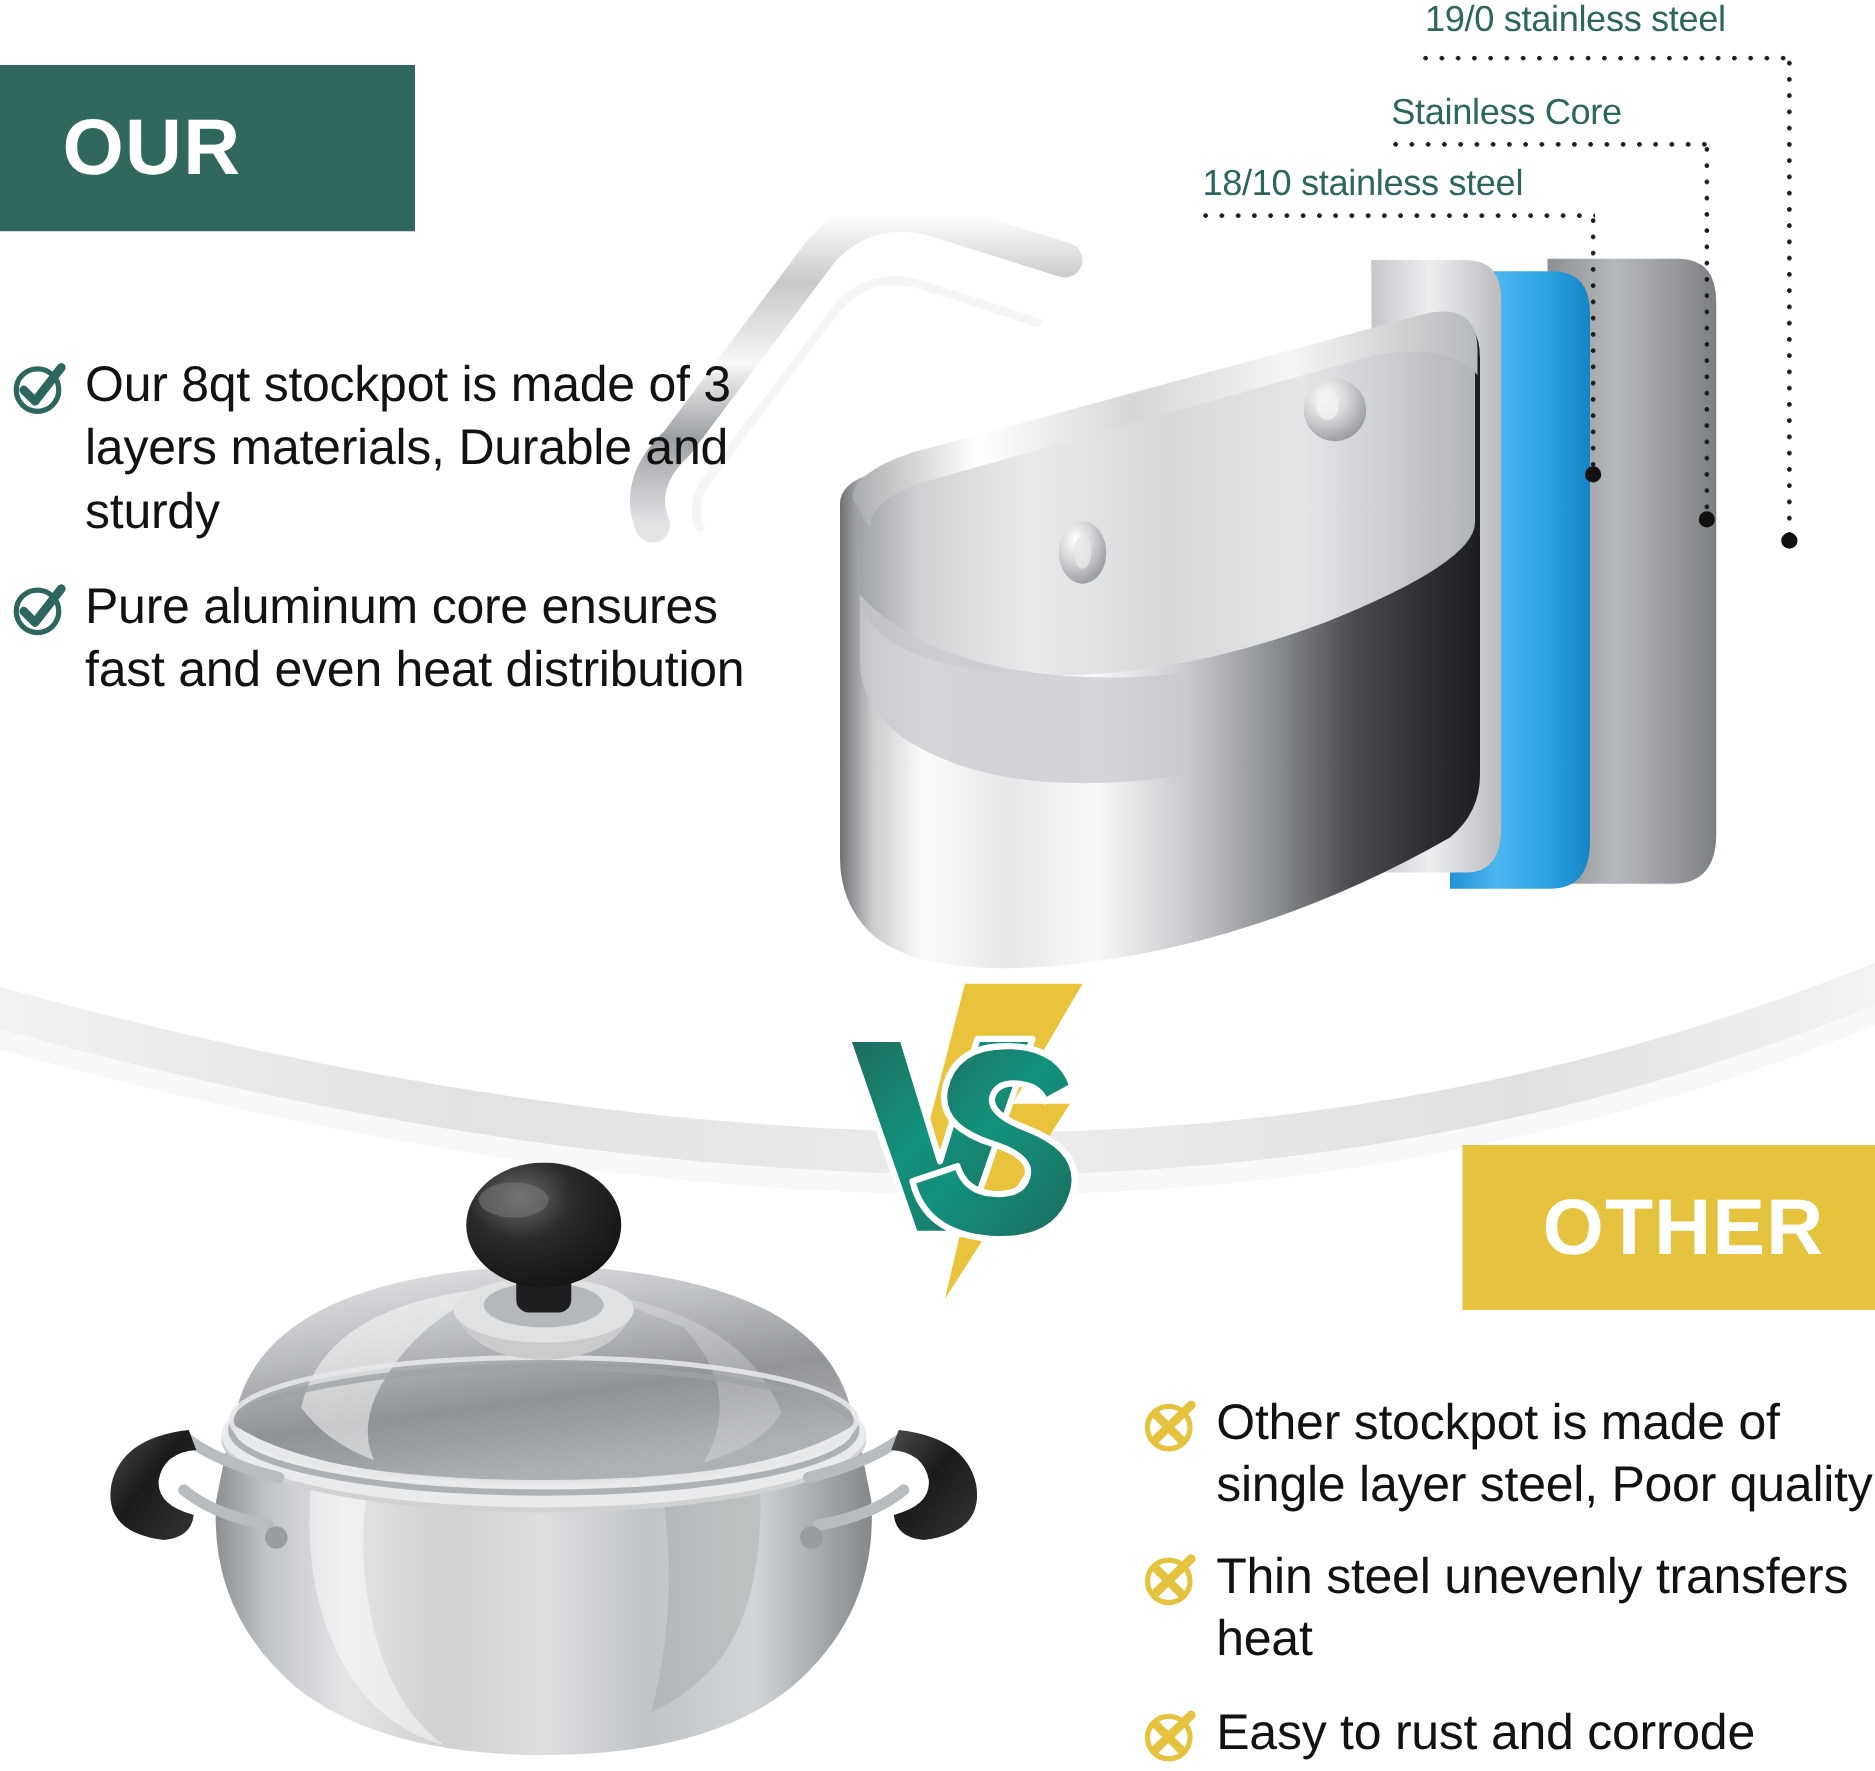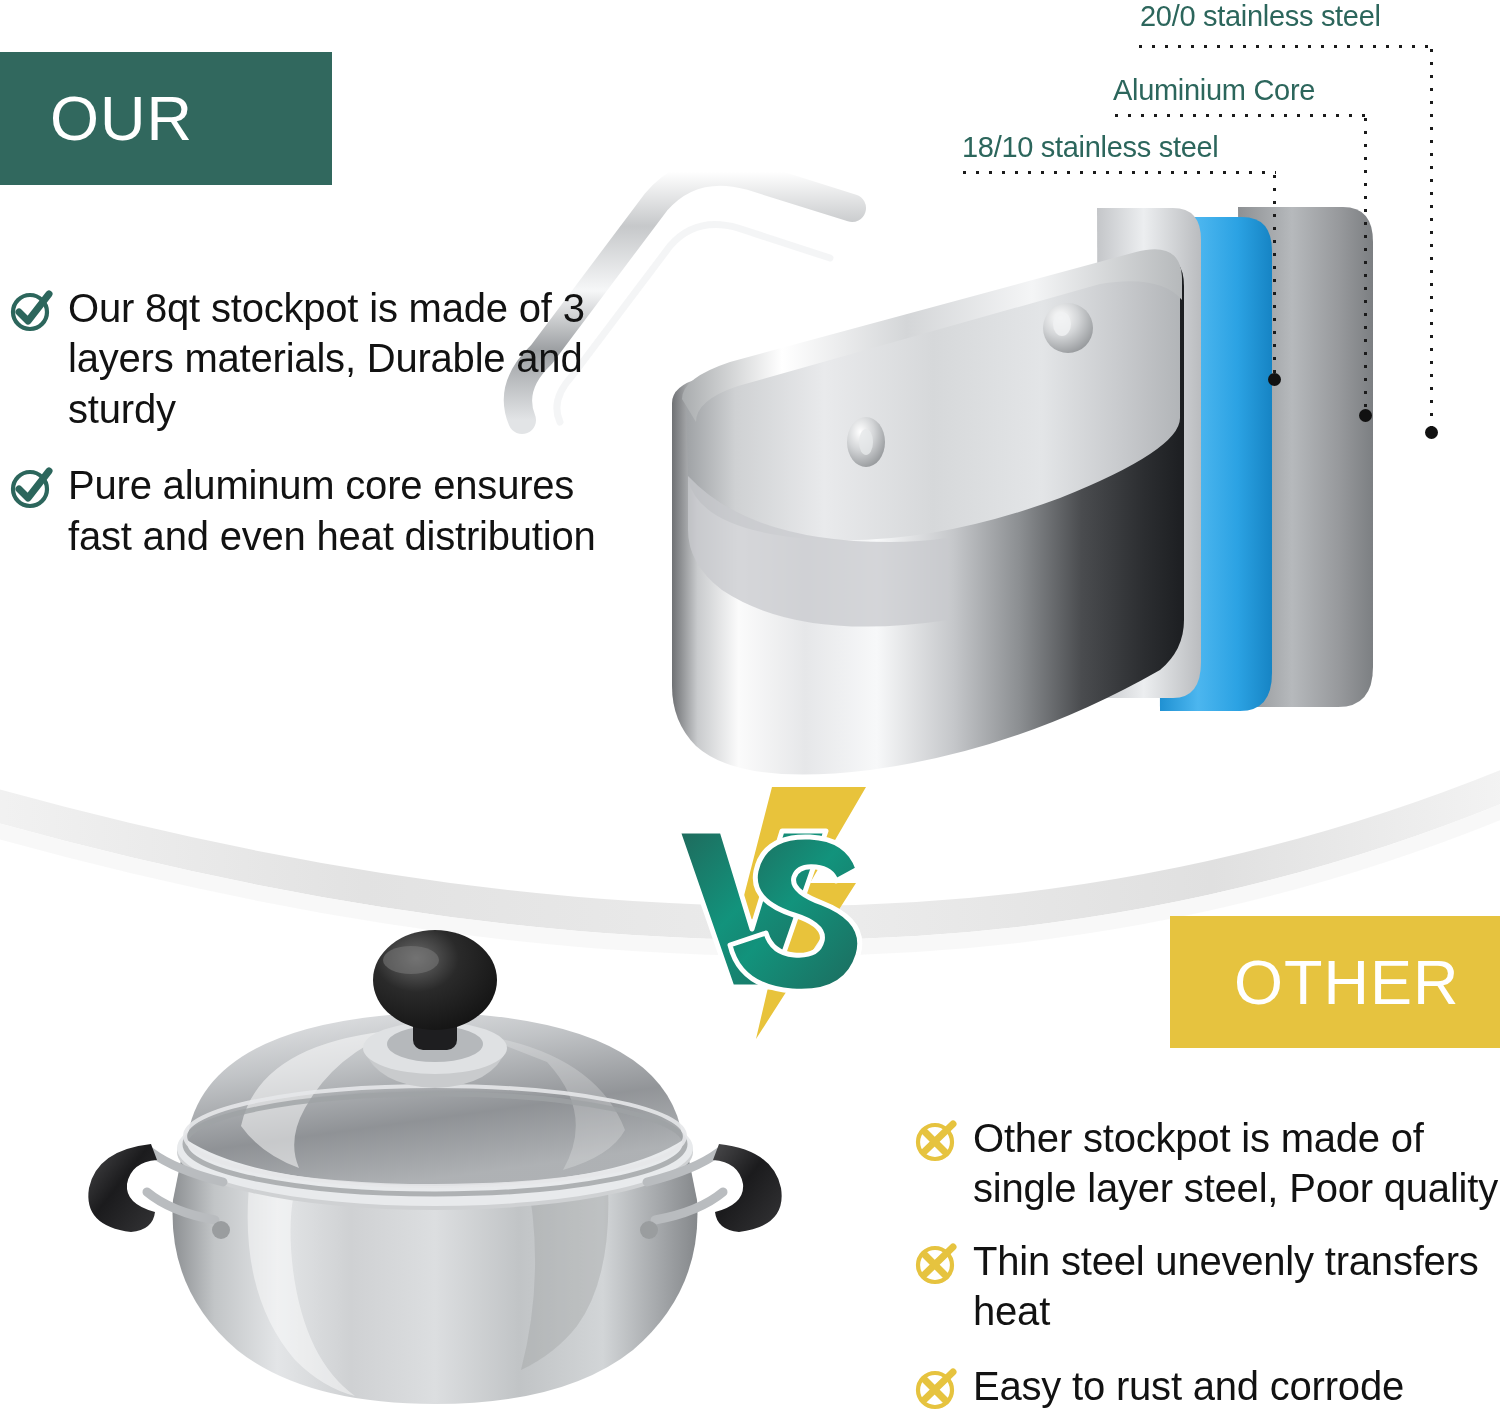--- a/index.html
+++ b/index.html
@@ -35,21 +35,21 @@
     left: 1170px;
     top: 916px;
     width: 340px;
     height: 132px;
     background: #E6C33F;
     padding-left: 64px;
   }
   .banner-text {
     color: #ffffff;
     font-size: 63px;
-    font-weight: normal;
+    font-weight: bold;
     letter-spacing: 1px;
     line-height: 1;
   }
 
   
   .bullet-list {
     position: absolute;
   }
   #our-list { left: 8px; top: 283px; width: 620px; }
   #other-list { left: 913px; top: 1113px; width: 612px; }
@@ -370,26 +370,26 @@
     <div class="bullet-row" style="margin-bottom:30px;justify-content:flex-end;">
       <svg class="bullet-icon" viewBox="0 0 46 46" xmlns="http://www.w3.org/2000/svg">
         <circle cx="22" cy="25" r="17" fill="none" stroke="#2C665C" stroke-width="4.2"></circle>
         <path d="M11 25 L20 34 L41 7" fill="none" stroke="#2C665C" stroke-width="7" stroke-linecap="round" stroke-linejoin="round"></path>
       </svg>
       <div class="bullet-text">Pure aluminum core ensures fast and even heat distribution</div>
     </div>
 
   </div>
 
-  <div class="callout-label" id="label-1800">20/0 stainless steel</div>
+  <div class="callout-label" id="label-1800">19/0 stainless steel</div>
   <div class="leader-h" style="left:1134px; top:44px; width:300px;"></div>
   <div class="leader-v" style="left:1429px; top:44px; height:386px;"></div>
   <div class="leader-dot" style="left:1425px; top:426px;"></div>
 
-  <div class="callout-label" id="label-alu">Aluminium Core</div>
+  <div class="callout-label" id="label-alu">Stainless Core</div>
   <div class="leader-h" style="left:1110px; top:113px; width:257px;"></div>
   <div class="leader-v" style="left:1363px; top:113px; height:300px;"></div>
   <div class="leader-dot" style="left:1359px; top:409px;"></div>
 
   <div class="callout-label" id="label-1810">18/10 stainless steel</div>
   <div class="leader-h" style="left:958px; top:170px; width:318px;"></div>
   <div class="leader-v" style="left:1272px; top:170px; height:207px;"></div>
   <div class="leader-dot" style="left:1268px; top:373px;"></div>
 
   <div class="banner" id="other-banner">

